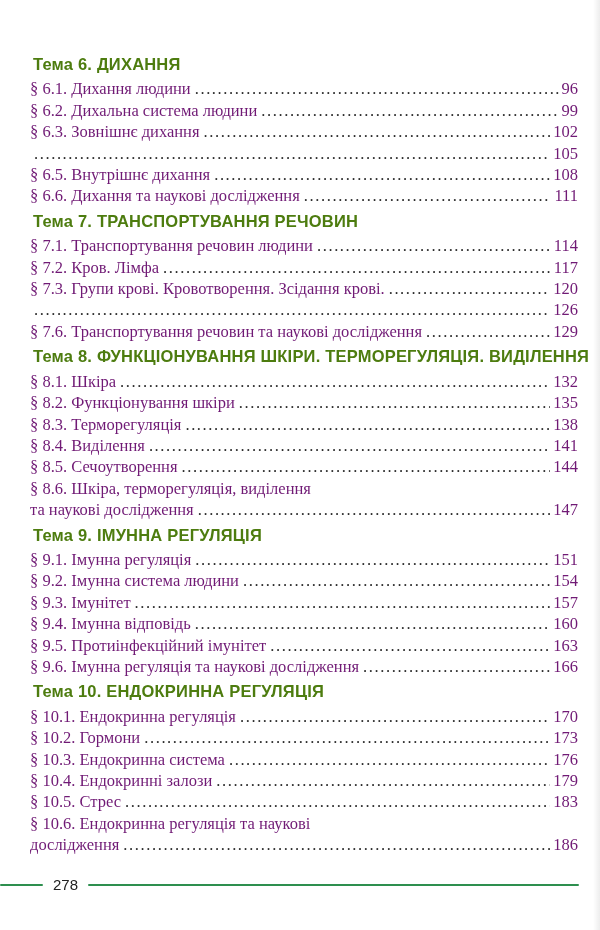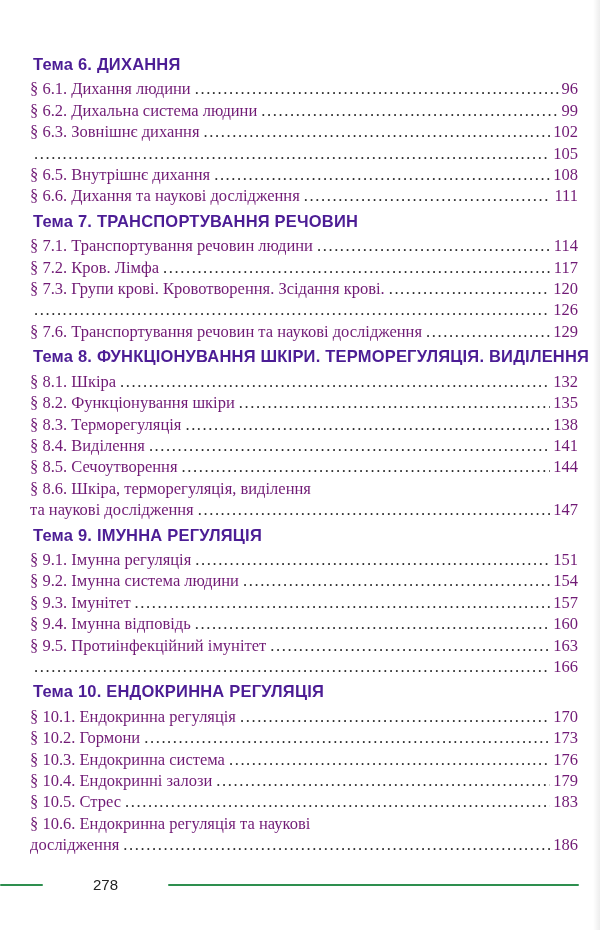--- a/index.html
+++ b/index.html
@@ -20,21 +20,21 @@
     position: absolute; top: 0; right: 0; bottom: 0; width: 7px;
     background: linear-gradient(to right, rgba(0,0,0,0), rgba(0,0,0,0.07));
     pointer-events: none;
   }
   .section-heading {
     font-family: "Liberation Sans", sans-serif;
     font-weight: bold;
     font-size: 16.5px;
     line-height: 21.4px;
     letter-spacing: 0.2px;
-    color: #4c1d95;
+    color: #4d7c0f;
     margin: 4px 0 3px 3px;
     white-space: nowrap;
   }
   .entry, .entry-first-line {
     font-size: 16.5px;
     line-height: 21.4px;
     color: #701a75;
   }
   .entry {
     display: flex;
@@ -54,21 +54,20 @@
   }
   .entry .pg {
     white-space: nowrap;
     flex: 0 0 auto;
   }
   .footer {
     position: absolute;
     left: 0; top: 876px; width: 600px;
     display: flex;
     align-items: center;
-    gap: 40px;
   }
   .rule {
     height: 2px;
     background: #2e8f4f;
     border-radius: 1px;
   }
   .rule-short { width: 43px; flex: 0 0 auto; }
   .rule-long  { flex: 1 1 auto; margin-right: 21px; }
   .pagenum {
     font-family: "Liberation Sans", sans-serif;
@@ -231,20 +230,21 @@
     <span class="pg">160</span>
   </div>
 
   <div class="entry">
     <span class="label">§ 9.5. Протиінфекційний імунітет</span>
     <span class="leader"></span>
     <span class="pg">163</span>
   </div>
 
   <div class="entry">
+    <span class="label">§ 9.6. Імунна регуляція та наукові дослідження</span>
     <span class="leader"></span>
     <span class="pg">166</span>
   </div>
 </div>
   </div>
 
   <div class="section">
     <div class="section-heading">Тема 10. ЕНДОКРИННА РЕГУЛЯЦІЯ</div>
     <div>
   <div class="entry">

